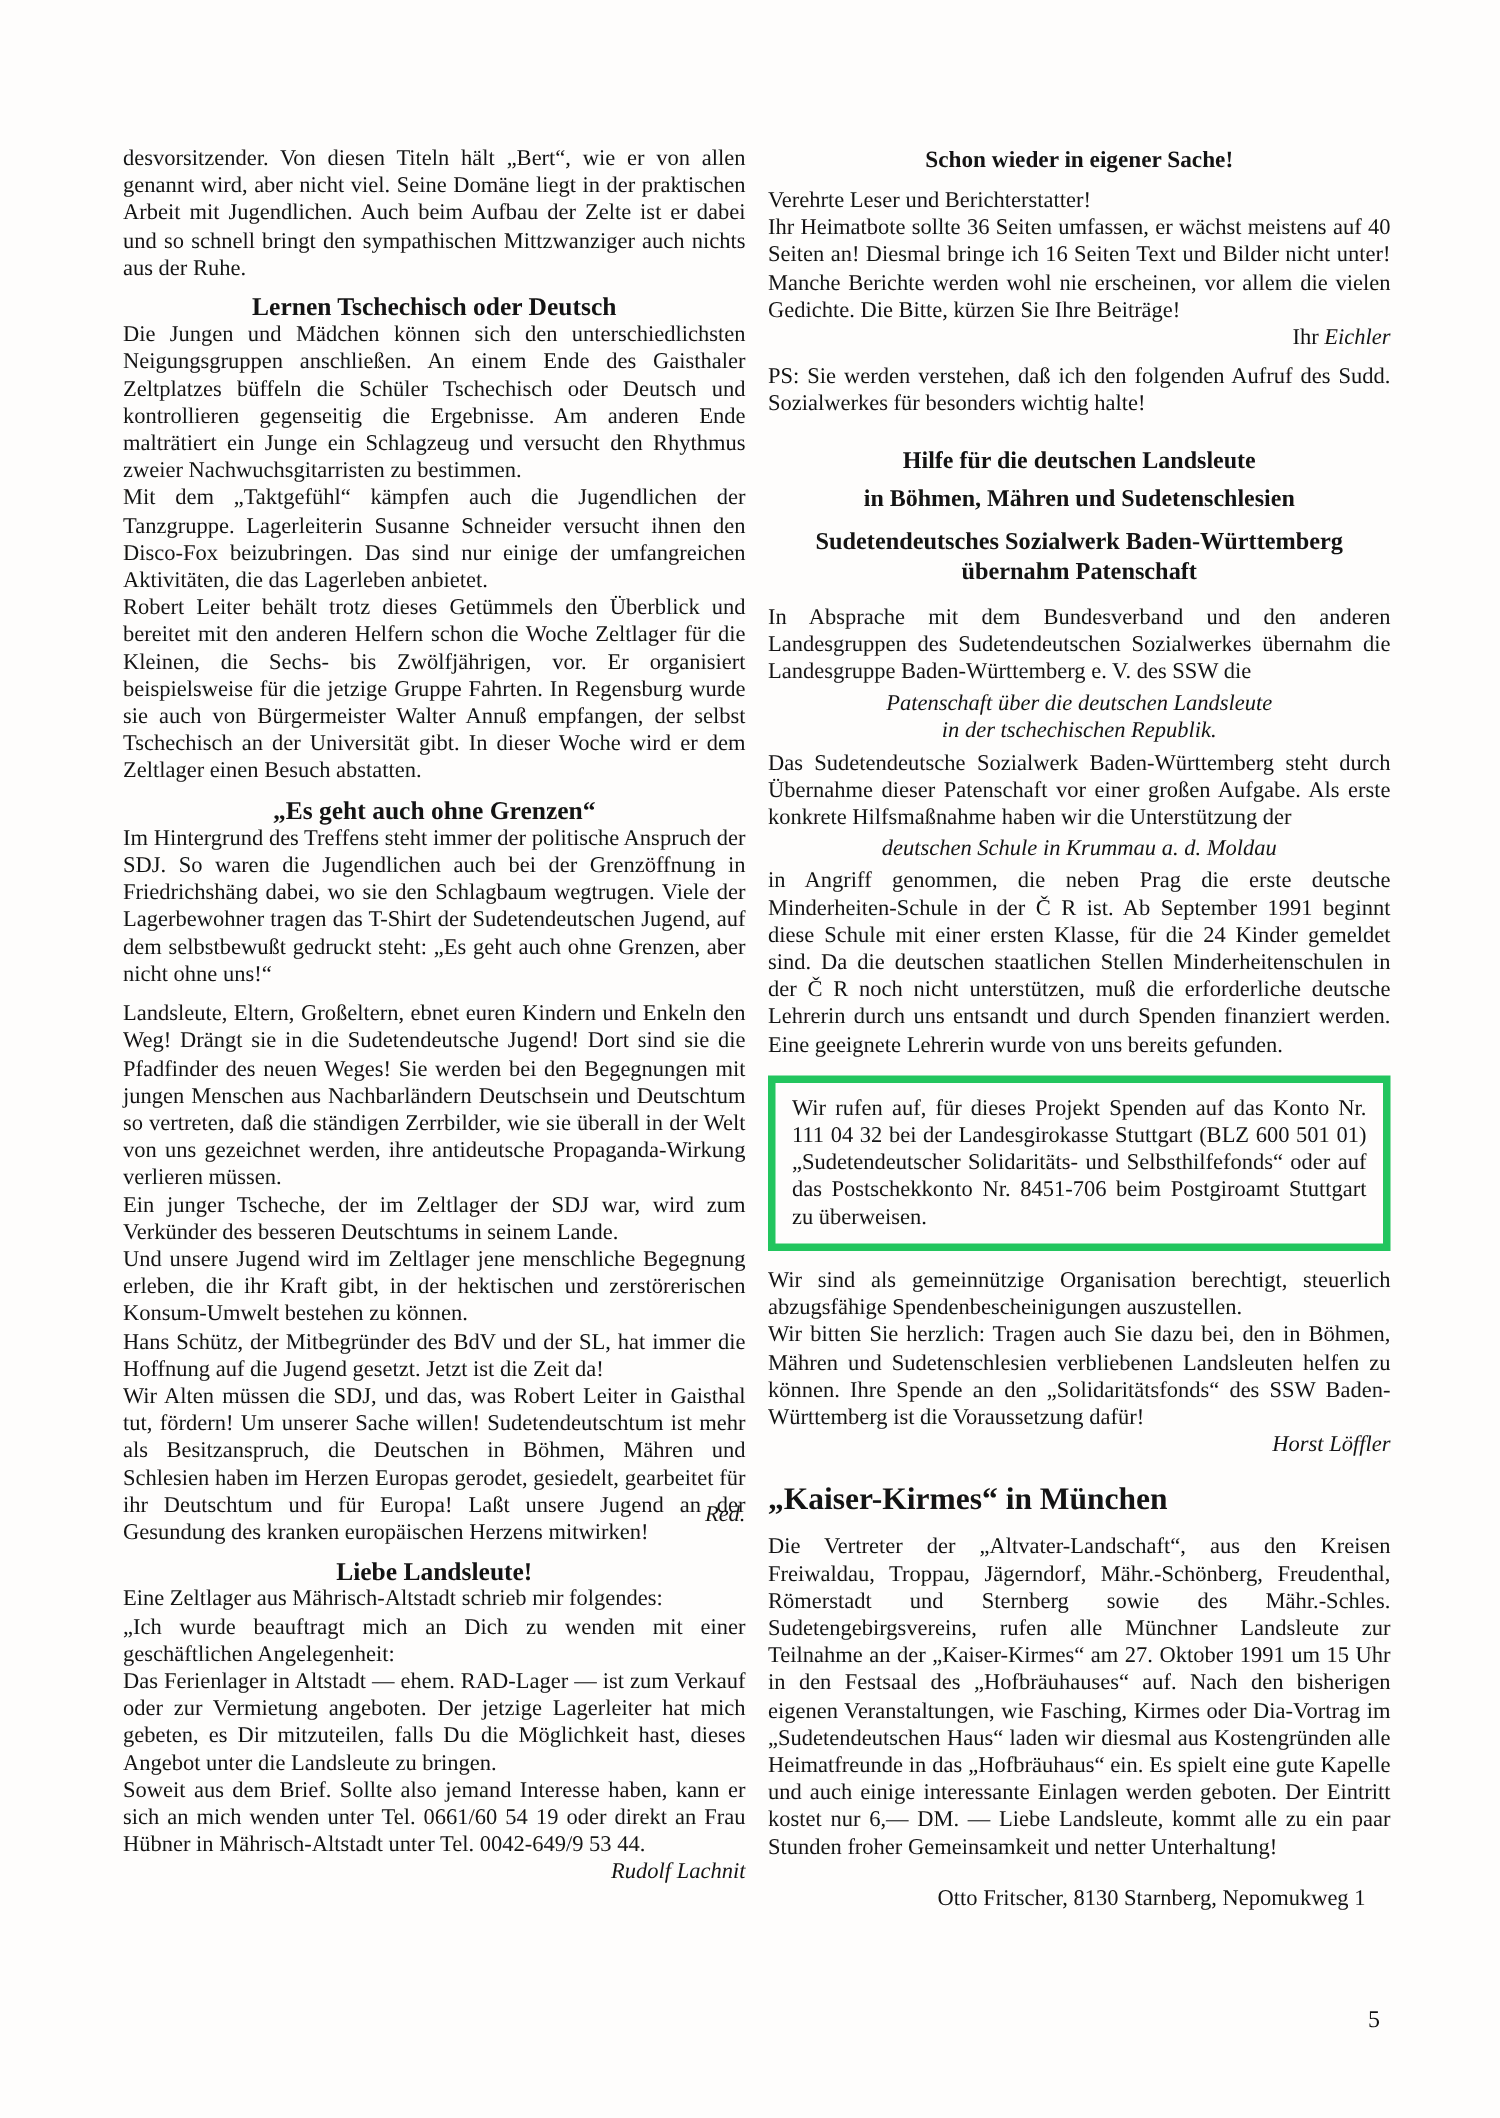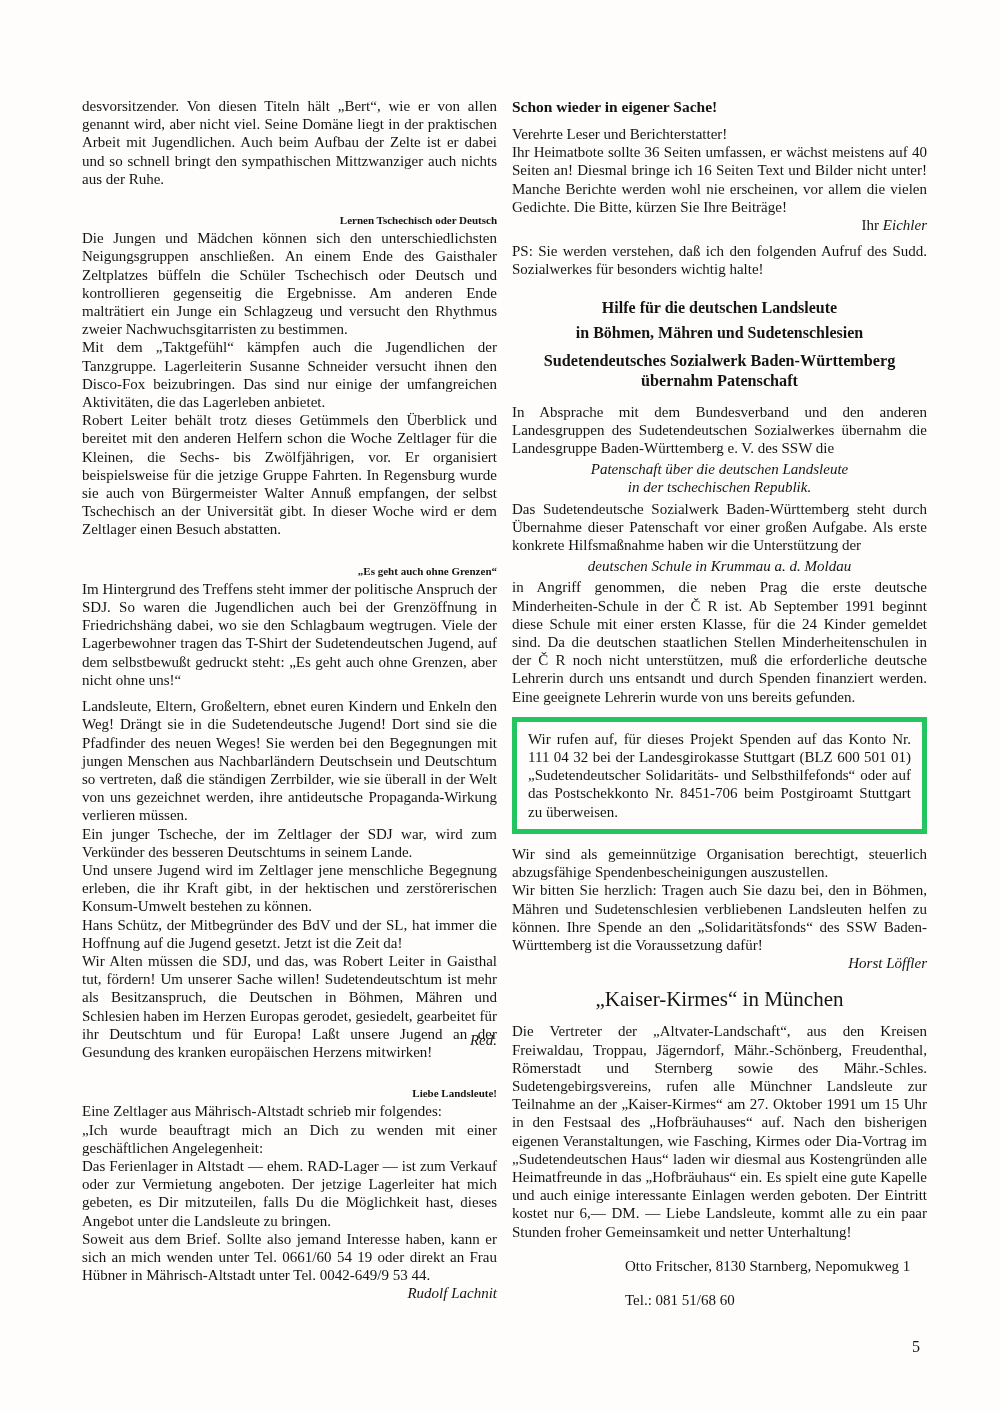--- a/index.html
+++ b/index.html
@@ -22,42 +22,42 @@
     padding: 97px 73px 0 82px;
   }
   .col {
     width: 415px;
     font-size: 15px;
     line-height: 18.2px;
     text-align: justify;
   }
   .col p { margin: 0; }
   h3.run-head {
-    font-size: 11px; line-height: 18.2px;
-    margin: 23px 0 0 0;
-    text-align: right;
+    font-size: 17px; line-height: 18.2px;
+    margin: 8px 0 0 0;
+    text-align: center;
   }
   .gap-top { margin-top: 8px !important; }
   .sec-head {
-    font-weight: bold; text-align: left;
+    font-weight: bold; text-align: center;
     font-size: 15.5px; line-height: 19px;
     margin: 0 0 9px 0;
   }
   .big-title {
     font-weight: bold; text-align: center;
     font-size: 16px; line-height: 25px;
     margin: 16px 0 6px 0;
   }
   .sub-title {
     font-weight: bold; text-align: center;
     font-size: 16.2px; line-height: 20.5px;
     margin: 0 0 11px 0;
   }
   .kirmes-title {
-    font-weight: normal; text-align: center;
+    font-weight: bold; text-align: left;
     font-size: 21px; line-height: 26px;
     margin: 14px 0 10px 0;
   }
   .em-center {
     font-style: italic; text-align: center;
     margin: 3px 0 3px 0;
   }
   .sig-line {
     text-align: right; font-style: italic; margin: 0;
   }
@@ -131,20 +131,19 @@
       </div>
 
       <p>Wir sind als gemeinnützige Organisation berechtigt, steuerlich abzugsfähige Spendenbescheinigungen auszustellen.</p>
       <p>Wir bitten Sie herzlich: Tragen auch Sie dazu bei, den in Böhmen, Mähren und Sudetenschlesien verbliebenen Landsleuten helfen zu können. Ihre Spende an den „Solidaritätsfonds“ des SSW Baden-Württemberg ist die Voraussetzung dafür!</p>
       <p class="sig-line">Horst Löffler</p>
 
       <div class="kirmes-title">„Kaiser-Kirmes“ in München</div>
       <p>Die Vertreter der „Altvater-Landschaft“, aus den Kreisen Freiwaldau, Troppau, Jägerndorf, Mähr.-Schönberg, Freudenthal, Römerstadt und Sternberg sowie des Mähr.-Schles. Sudetengebirgsvereins, rufen alle Münchner Landsleute zur Teilnahme an der „Kaiser-Kirmes“ am 27. Oktober 1991 um 15 Uhr in den Festsaal des „Hofbräuhauses“ auf. Nach den bisherigen eigenen Veranstaltungen, wie Fasching, Kirmes oder Dia-Vortrag im „Sudetendeutschen Haus“ laden wir diesmal aus Kostengründen alle Heimatfreunde in das „Hofbräuhaus“ ein. Es spielt eine gute Kapelle und auch einige interessante Einlagen werden geboten. Der Eintritt kostet nur 6,— DM. — Liebe Landsleute, kommt alle zu ein paar Stunden froher Gemeinsamkeit und netter Unterhaltung!</p>
       <div class="address-block">
         <p>Otto Fritscher, 8130 Starnberg, Nepomukweg 1</p>
-        <p>Tel.: 081 51/68 60</p>
       </div>
     </div>
 
   </div>
 
   <div class="page-number">5</div>
 </div>
 
 </body></html>

